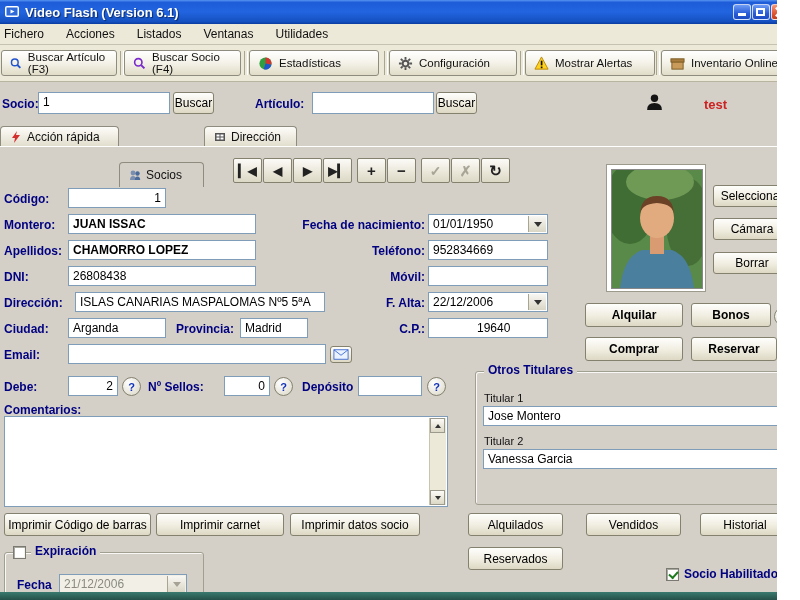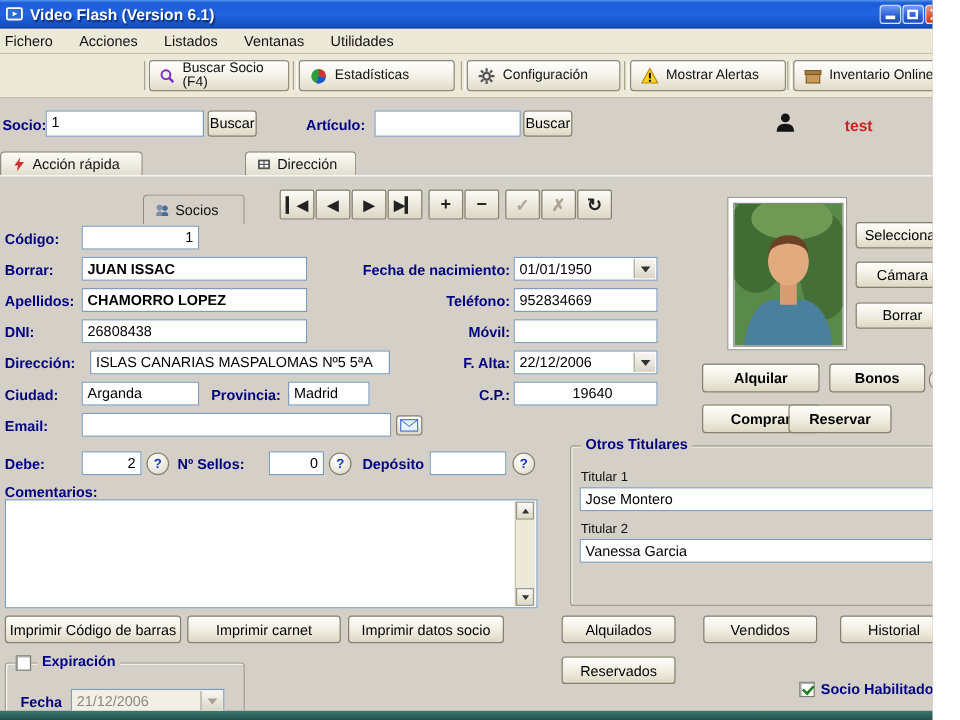--- a/index.html
+++ b/index.html
@@ -82,20 +82,27 @@
 
     <div class="menubar">
       <span>Fichero</span>
       <span>Acciones</span>
       <span>Listados</span>
       <span>Ventanas</span>
       <span>Utilidades</span>
     </div>
 
     <div class="toolbar">
+      <div class="tbbtn" style="left:1px;width:116px;">
+        <svg width="15" height="15" viewBox="0 0 16 16">
+            <circle cx="6.5" cy="6.5" r="4.5" fill="none" stroke="#2255CC" stroke-width="2"></circle>
+            <line x1="10" y1="10" x2="14" y2="14" stroke="#2255CC" stroke-width="2.5"></line>
+          </svg>
+        <span>Buscar Artículo (F3)</span>
+      </div>
       <div class="sep" style="left:120px;"></div>
       <div class="tbbtn" style="left:124px;width:117px;">
         <svg width="15" height="15" viewBox="0 0 16 16">
             <circle cx="6.5" cy="6.5" r="4.5" fill="none" stroke="#7A2ACC" stroke-width="2"></circle>
             <line x1="10" y1="10" x2="14" y2="14" stroke="#7A2ACC" stroke-width="2.5"></line>
           </svg>
         <span>Buscar Socio (F4)</span>
       </div>
       <div class="sep" style="left:244px;"></div>
       <div class="tbbtn" style="left:249px;width:130px;">
@@ -195,21 +202,21 @@
           <path d="M28 46 Q28 26 45 26 Q62 26 62 46 Q62 34 45 33 Q28 34 28 46 Z" fill="#6b4226"></path>
         </svg>
       </div>
       <div class="btn" style="left:713px;top:38px;width:78px;height:22px;">Seleccionar</div>
       <div class="btn" style="left:713px;top:71px;width:78px;height:22px;">Cámara</div>
       <div class="btn" style="left:713px;top:105px;width:78px;height:22px;">Borrar</div>
 
       <div class="lbl" style="left:4px;top:45px;">Código:</div>
       <div class="field num" style="left:68px;top:41px;width:98px;height:20px;">1</div>
 
-      <div class="lbl" style="left:4px;top:71px;">Borrar:</div>
+      <div class="lbl" style="left:4px;top:71px;">Montero:</div>
       <div class="field bold" style="left:68px;top:67px;width:188px;height:20px;">JUAN ISSAC</div>
 
       <div class="lbl" style="left:4px;top:97px;">Apellidos:</div>
       <div class="field bold" style="left:68px;top:93px;width:188px;height:20px;">CHAMORRO LOPEZ</div>
 
       <div class="lbl" style="left:4px;top:123px;">DNI:</div>
       <div class="field" style="left:68px;top:119px;width:188px;height:20px;">26808438</div>
 
       <div class="lbl" style="left:4px;top:149px;">Dirección:</div>
       <div class="field" style="left:75px;top:145px;width:250px;height:20px;">ISLAS CANARIAS  MASPALOMAS  Nº5 5ªA</div>
@@ -273,21 +280,21 @@
           <div class="sarr down">
               <span class="tri-down"></span>
             </div>
         </div>
       </div>
 
       <div class="btn bold" style="left:585px;top:156px;width:98px;height:24px;">Alquilar</div>
       <div class="btn bold" style="left:691px;top:156px;width:80px;height:24px;">Bonos</div>
       <div class="help" style="left:774px;top:160px;">?</div>
       <div class="btn bold" style="left:585px;top:190px;width:98px;height:24px;">Comprar</div>
-      <div class="btn bold" style="left:657px;top:190px;width:86px;height:24px;">Reservar</div>
+      <div class="btn bold" style="left:691px;top:190px;width:86px;height:24px;">Reservar</div>
 
       <div class="group" style="left:460px;top:224px;width:332px;height:132px;margin-left:15px;">
         <div class="gtitle">Otros Titulares</div>
         <div class="blk" style="left:8px;top:20px;">Titular 1</div>
         <div class="field" style="left:7px;top:34px;width:318px;height:20px;">Jose Montero</div>
         <div class="blk" style="left:8px;top:63px;">Titular 2</div>
         <div class="field" style="left:7px;top:77px;width:318px;height:20px;">Vanessa Garcia</div>
       </div>
 
       <div class="btn" style="left:4px;top:366px;width:147px;height:23px;">Imprimir Código de barras</div>

